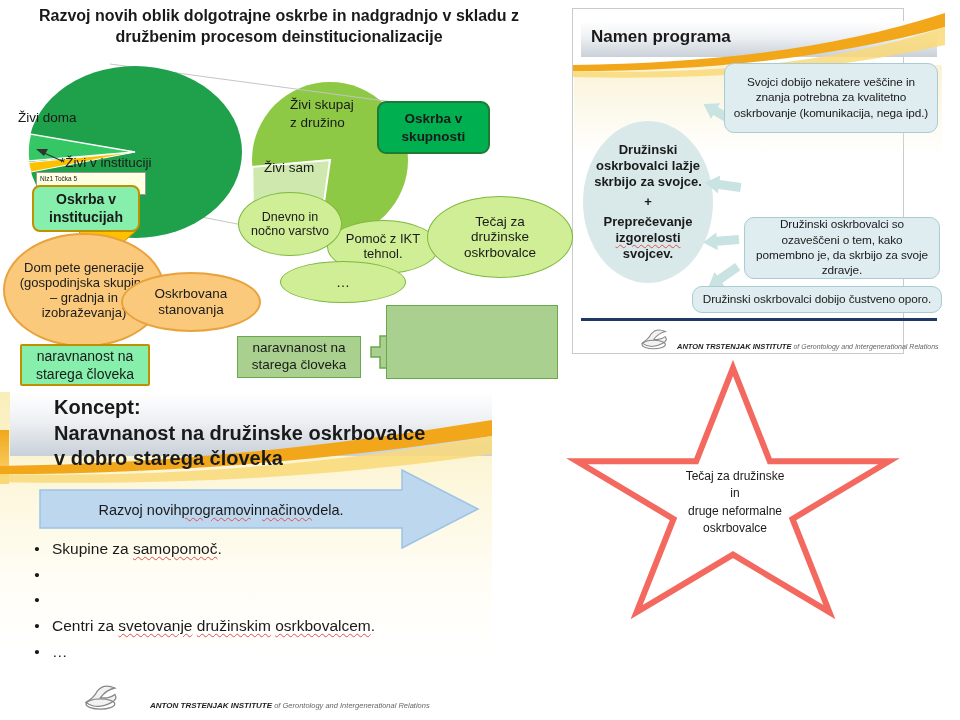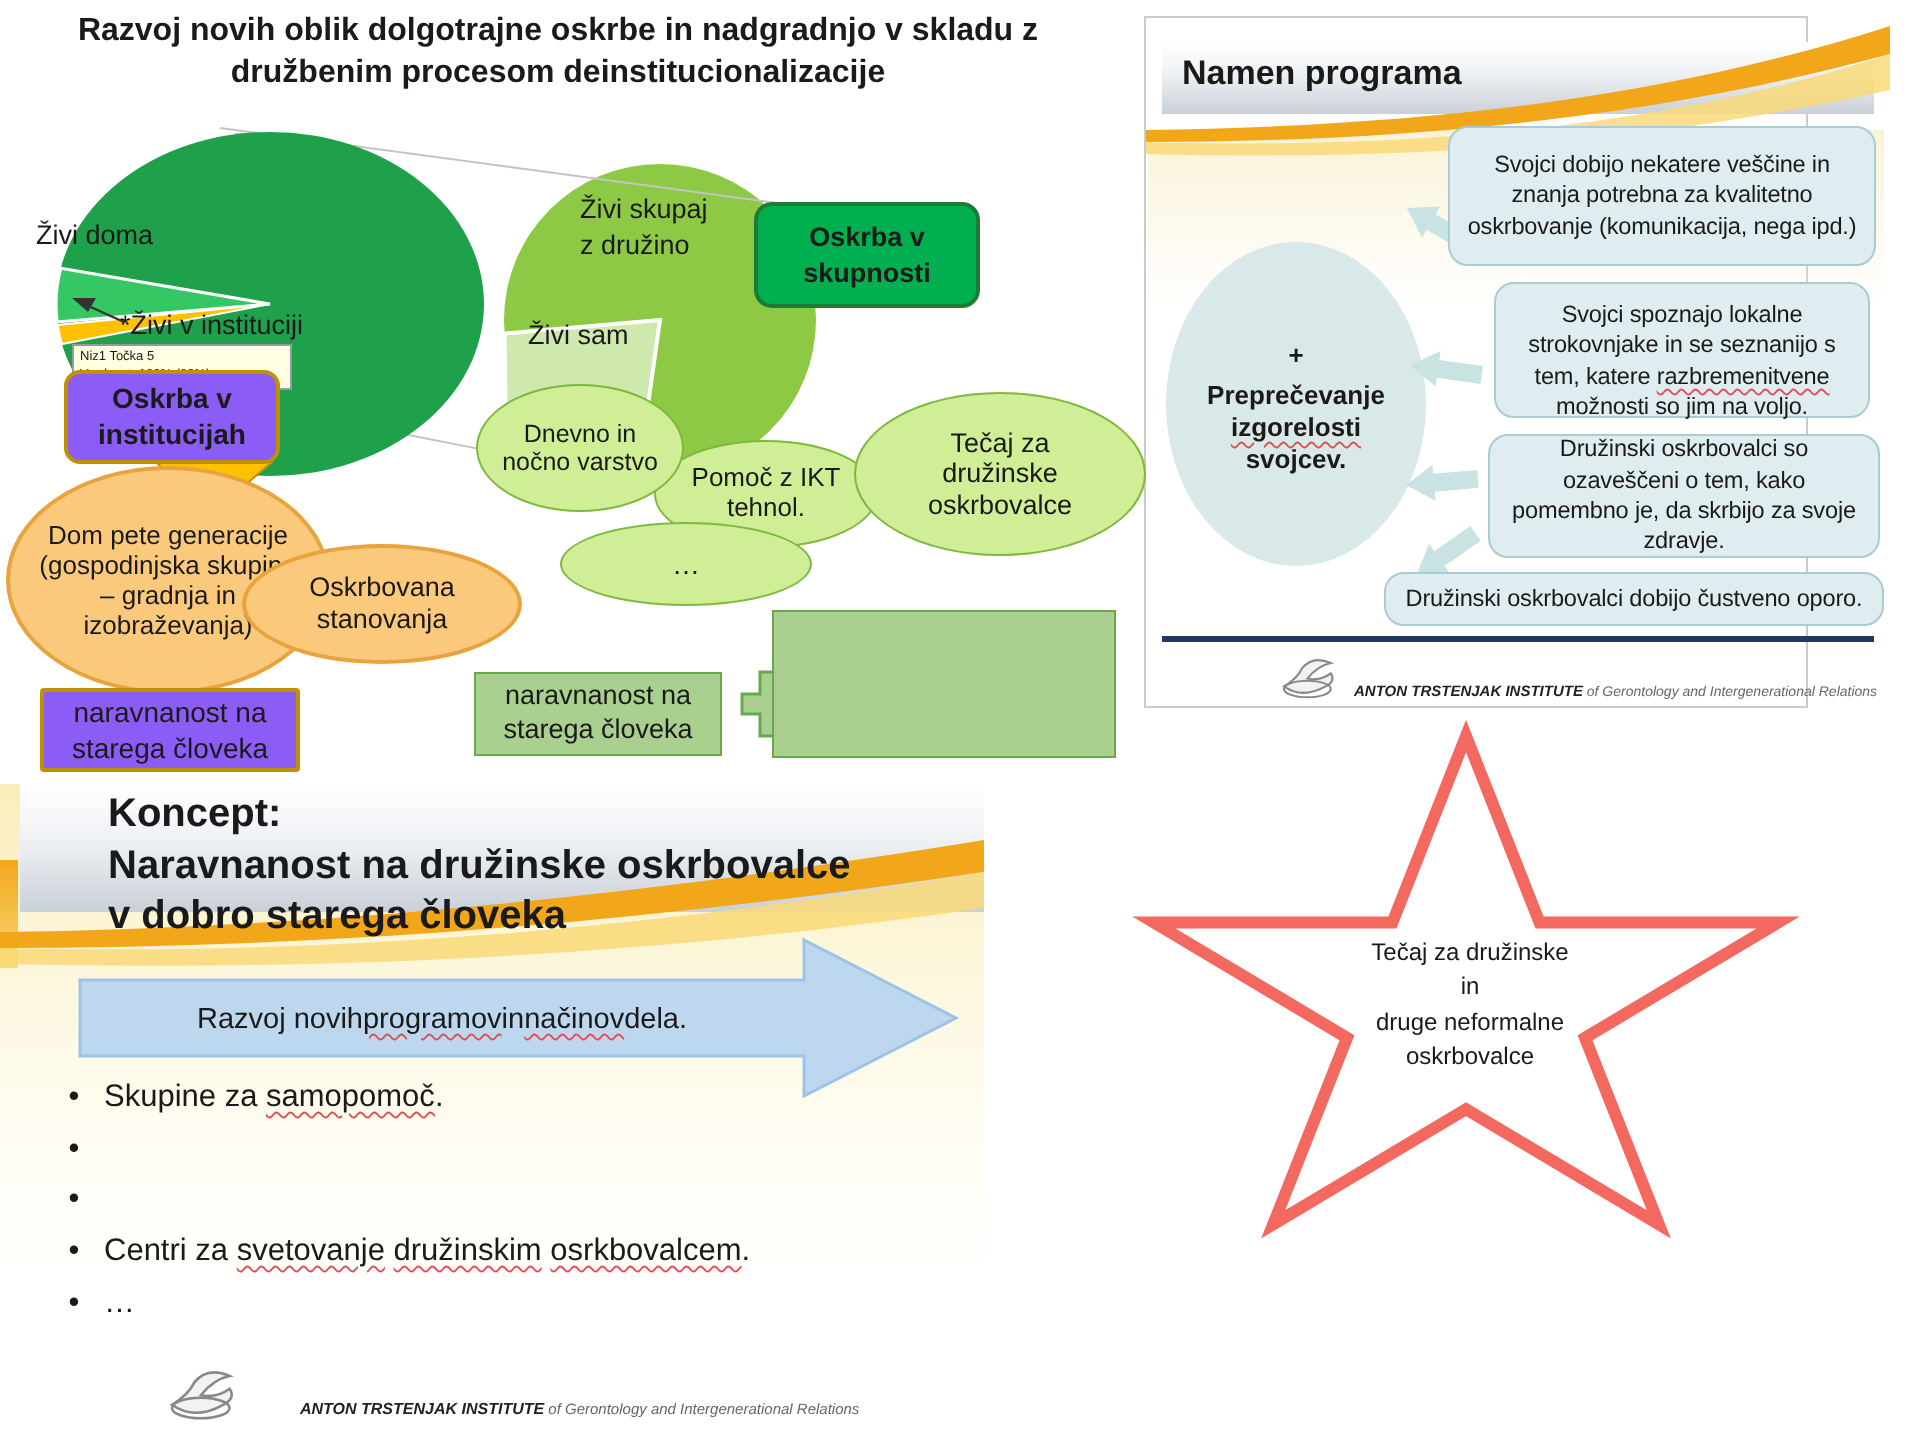--- a/index.html
+++ b/index.html
@@ -5,21 +5,21 @@
   html,body{margin:0;padding:0;background:#fff;}
   #screen{position:relative;width:960px;height:720px;overflow:hidden;background:#fff;
           font-family:"Liberation Sans",sans-serif;color:#1a1a1a;}
   .abs{position:absolute;box-sizing:border-box;}
   .ctr{display:flex;align-items:center;justify-content:center;text-align:center;}
   .wavy{text-decoration:underline;text-decoration-style:wavy;text-decoration-color:#e05050;
         text-decoration-thickness:1px;text-underline-offset:2px;}
   
   .oval-g{background:#CFEE95;border:1.5px solid #7FB83F;border-radius:50%;font-size:13px;line-height:1.15;}
   .oval-o{background:#FBC97C;border:2px solid #E8A33D;border-radius:50%;}
-  .box-o{background:#8b5cf6;border:2px solid #BF9000;}
+  .box-o{background:#86efac;border:2px solid #BF9000;}
   .box-g{background:#A9D08E;border:1.5px solid #6AA84F;font-size:13.5px;line-height:1.25;}
   
   .slide{background:#fff;border:1px solid #C8CACB;}
   .bluebox{background:#DFEDF0;border:1.5px solid #A8CBD4;border-radius:10px;
            font-size:11.8px;line-height:1.3;letter-spacing:-0.1px;}
   .hdrbar{background:linear-gradient(180deg,#ffffff 0%,#eef1f4 45%,#c9d0d8 100%);}
   .logo-name{font-weight:bold;font-style:italic;font-size:8px;color:#222;}
   .logo-sub{font-style:italic;font-size:7.5px;color:#666;}
   .bullet-row{display:flex;font-size:15.5px;line-height:1.4;margin-bottom:4px;}
   .bullet-dot{width:30px;flex:0 0 30px;text-align:center;}
@@ -87,41 +87,41 @@
     <div class="abs" style="left:1px;top:56px;width:368px;height:90px;background:linear-gradient(180deg,#FAF3D8 0%,rgba(255,255,255,0) 100%);"></div>
     <div class="abs hdrbar" style="left:8px;top:12px;width:356px;height:36px;"></div>
     <svg class="abs" style="left:0;top:4px;" width="372" height="66" viewBox="0 0 372 66">
       <path d="M0,52 C140,50 260,36 372,0 L372,14 C262,44 140,58 0,58 Z" fill="#F2A71B"></path>
       <path d="M0,58 C140,62 262,50 372,14 L372,32 C262,56 150,68 0,64 Z" fill="#F9D978" opacity="0.85"></path>
     </svg>
     <div class="abs" style="left:18px;top:18px;font-weight:bold;font-size:17px;">Namen programa</div>
 
     <div class="abs ctr" style="left:10px;top:112px;width:130px;height:162px;border-radius:50%;
                 background:#D9E8E8;flex-direction:column;font-weight:bold;font-size:13px;line-height:1.22;padding:10px;">
+      <div>Družinski oskrbovalci lažje skrbijo za svojce.</div>
       <div style="margin:4px 0;">+</div>
       <div><span>Preprečevanje </span><span class="wavy">izgorelosti</span><span> svojcev.</span></div>
     </div>
 
     <svg class="abs" style="left:0;top:0;" width="372" height="346" viewBox="0 0 372 346">
       <g transform="translate(146,104) rotate(30)">
           <polygon points="-18,0 -4,-9 -4,-4.5 18,-4.5 18,4.5 -4,4.5 -4,9" fill="#C9E2E2"></polygon>
         </g>
       <g transform="translate(150,176) rotate(8)">
           <polygon points="-18,0 -4,-9 -4,-4.5 18,-4.5 18,4.5 -4,4.5 -4,9" fill="#C9E2E2"></polygon>
         </g>
       <g transform="translate(148,232) rotate(-5)">
           <polygon points="-18,0 -4,-9 -4,-4.5 18,-4.5 18,4.5 -4,4.5 -4,9" fill="#C9E2E2"></polygon>
         </g>
       <g transform="translate(150,268) rotate(-35)">
           <polygon points="-18,0 -4,-9 -4,-4.5 18,-4.5 18,4.5 -4,4.5 -4,9" fill="#C9E2E2"></polygon>
         </g>
     </svg>
 
     <div class="abs ctr bluebox" style="left:151px;top:54px;width:214px;height:70px;padding:3px 4px;">Svojci dobijo nekatere veščine in znanja potrebna za kvalitetno oskrbovanje (komunikacija, nega ipd.)</div>
-    <div class="abs ctr bluebox" style="left:174px;top:132px;width:188px;height:68px;padding:3px 6px;display:block;padding-top:8px;"><span>Svojci spoznajo lokalne strokovnjake in se seznanijo s tem, katere </span><span class="wavy">razbremenitvene</span><span> možnosti so jim na voljo.</span></div>
     <div class="abs ctr bluebox" style="left:171px;top:208px;width:196px;height:62px;padding:3px 6px;">Družinski oskrbovalci so ozaveščeni o tem, kako pomembno je, da skrbijo za svoje zdravje.</div>
     <div class="abs ctr bluebox" style="left:119px;top:277px;width:250px;height:27px;padding:1px 4px;">Družinski oskrbovalci dobijo čustveno oporo.</div>
 
     <div class="abs" style="left:8px;top:309px;width:356px;height:2.5px;background:#203864;"></div>
     <svg class="abs" style="left:66px;top:316px;" width="32" height="26" viewBox="0 0 24 20">
       <path d="M2,14 Q9,19 18,14 Q22,12 20,9 Q16,12 11,11 Q15,6 20,5 Q13,2 9,7 Q7,11 2,14 Z" fill="#f2f2f2" stroke="#888" stroke-width="0.8"></path>
       <ellipse cx="11" cy="15" rx="9" ry="3.2" fill="none" stroke="#888" stroke-width="0.8"></ellipse>
     </svg>
     <div class="abs" style="left:104px;top:326px;white-space:nowrap;">
       <span class="logo-name" style="font-size:7.5px;">ANTON TRSTENJAK INSTITUTE</span><span class="logo-sub" style="font-size:7px;"> of Gerontology and Intergenerational Relations</span>

